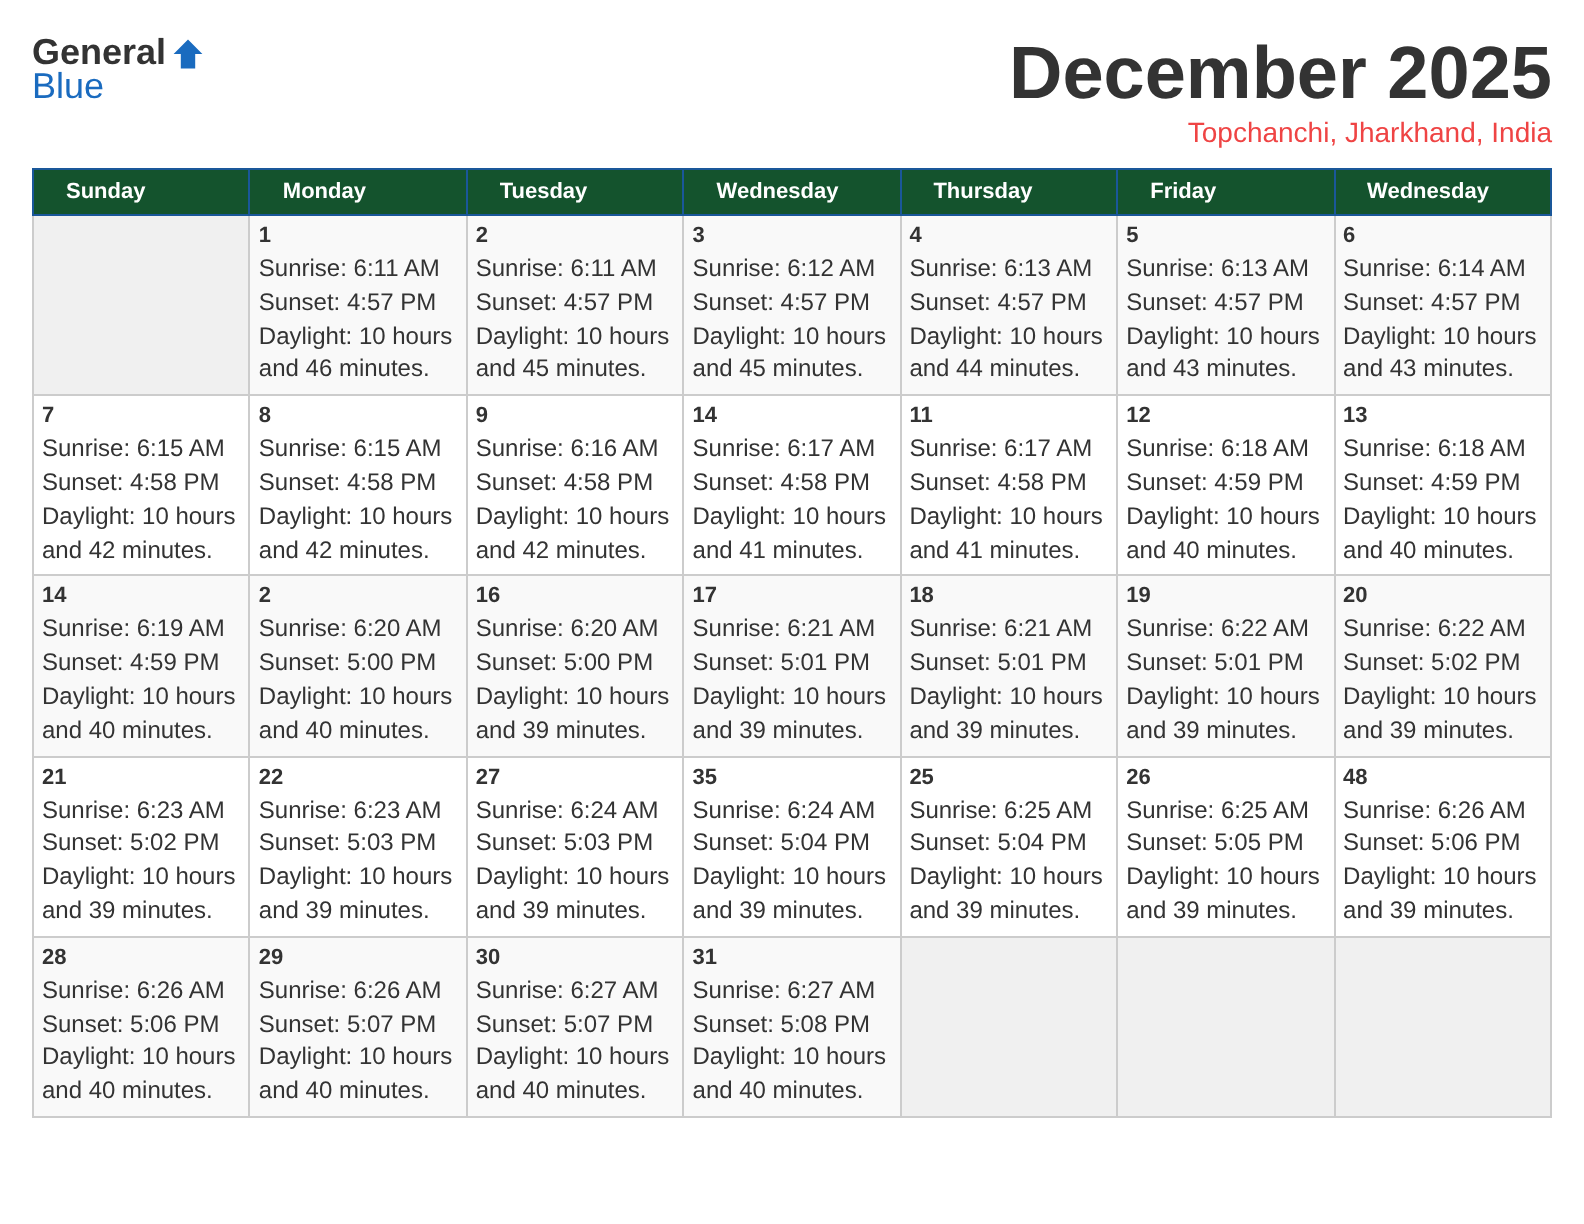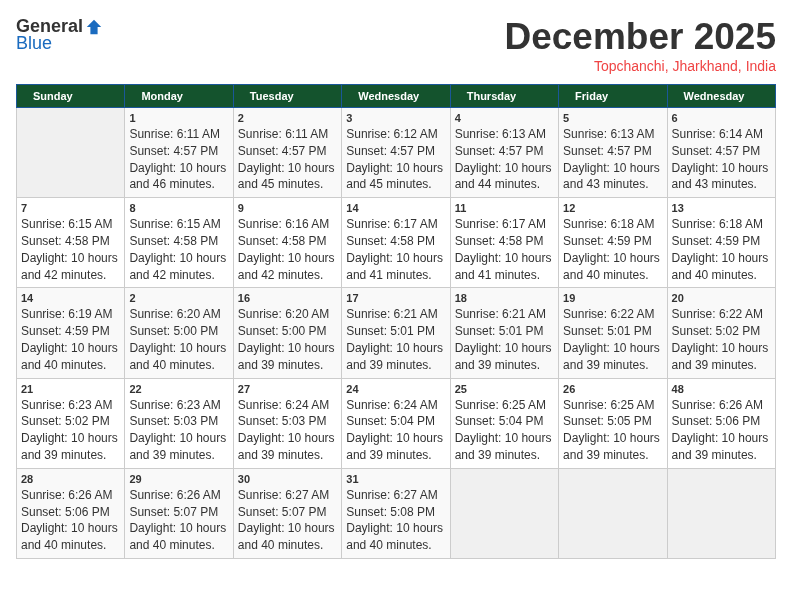--- a/index.html
+++ b/index.html
@@ -228,21 +228,21 @@
           </td>
           <td>
             <span class="day-num">22</span>
             <div class="day-info">Sunrise: 6:23 AM<br>Sunset: 5:03 PM<br>Daylight: 10 hours and 39 minutes.</div>
           </td>
           <td>
             <span class="day-num">27</span>
             <div class="day-info">Sunrise: 6:24 AM<br>Sunset: 5:03 PM<br>Daylight: 10 hours and 39 minutes.</div>
           </td>
           <td>
-            <span class="day-num">24</span>
+            <span class="day-num">35</span>
             <div class="day-info">Sunrise: 6:24 AM<br>Sunset: 5:04 PM<br>Daylight: 10 hours and 39 minutes.</div>
           </td>
           <td>
             <span class="day-num">25</span>
             <div class="day-info">Sunrise: 6:25 AM<br>Sunset: 5:04 PM<br>Daylight: 10 hours and 39 minutes.</div>
           </td>
           <td>
             <span class="day-num">26</span>
             <div class="day-info">Sunrise: 6:25 AM<br>Sunset: 5:05 PM<br>Daylight: 10 hours and 39 minutes.</div>
           </td>

